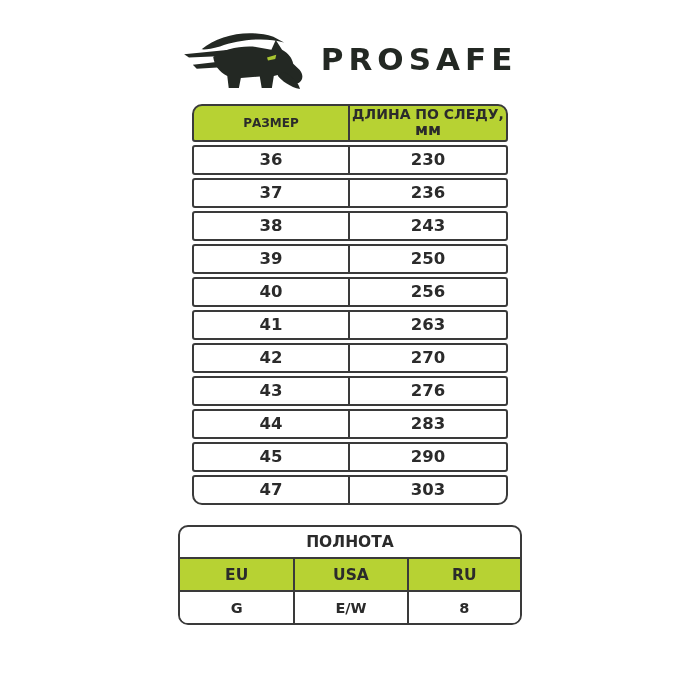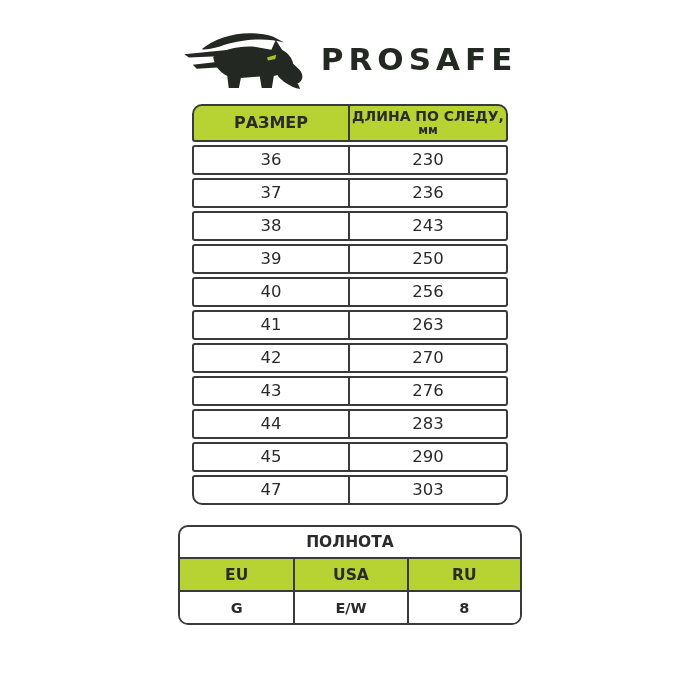--- a/index.html
+++ b/index.html
@@ -41,35 +41,35 @@
     background:var(--accent-green);
     border:2px solid var(--border-dark);
     border-radius:10px 10px 3px 3px;
     height:38px;
   }
   .size-header .hcell{
     display:flex;flex-direction:column;align-items:center;justify-content:center;
     line-height:1.05;
   }
   .size-header .hcell:first-child{border-right:2px solid var(--border-dark);}
-  .h-size{font-size:16px;font-weight:bold;}
+  .h-size{font-size:12px;font-weight:bold;}
   .h-len1{font-size:14px;font-weight:bold;}
-  .h-len2{font-size:12px;font-weight:bold;}
+  .h-len2{font-size:16px;font-weight:bold;}
 
   .size-row{
     display:grid;grid-template-columns:1fr 1fr;
     background:#fff;
     border:2px solid var(--border-dark);
     border-radius:3px;
     height:30.5px;margin-top:2.5px;
   }
   .size-row:last-child{border-radius:3px 3px 10px 10px;}
   .size-row .cell{
     display:flex;align-items:center;justify-content:center;
-    font-size:16.5px;font-weight:normal;
+    font-size:16.5px;font-weight:bold;
   }
   .size-row .cell:first-child{border-right:2px solid var(--border-dark);}
 
   
   .fullness-table{
     width:344px;margin:20px auto 0;
     border:2px solid var(--border-dark);
     border-radius:10px;
     overflow:hidden;background:#fff;
   }

